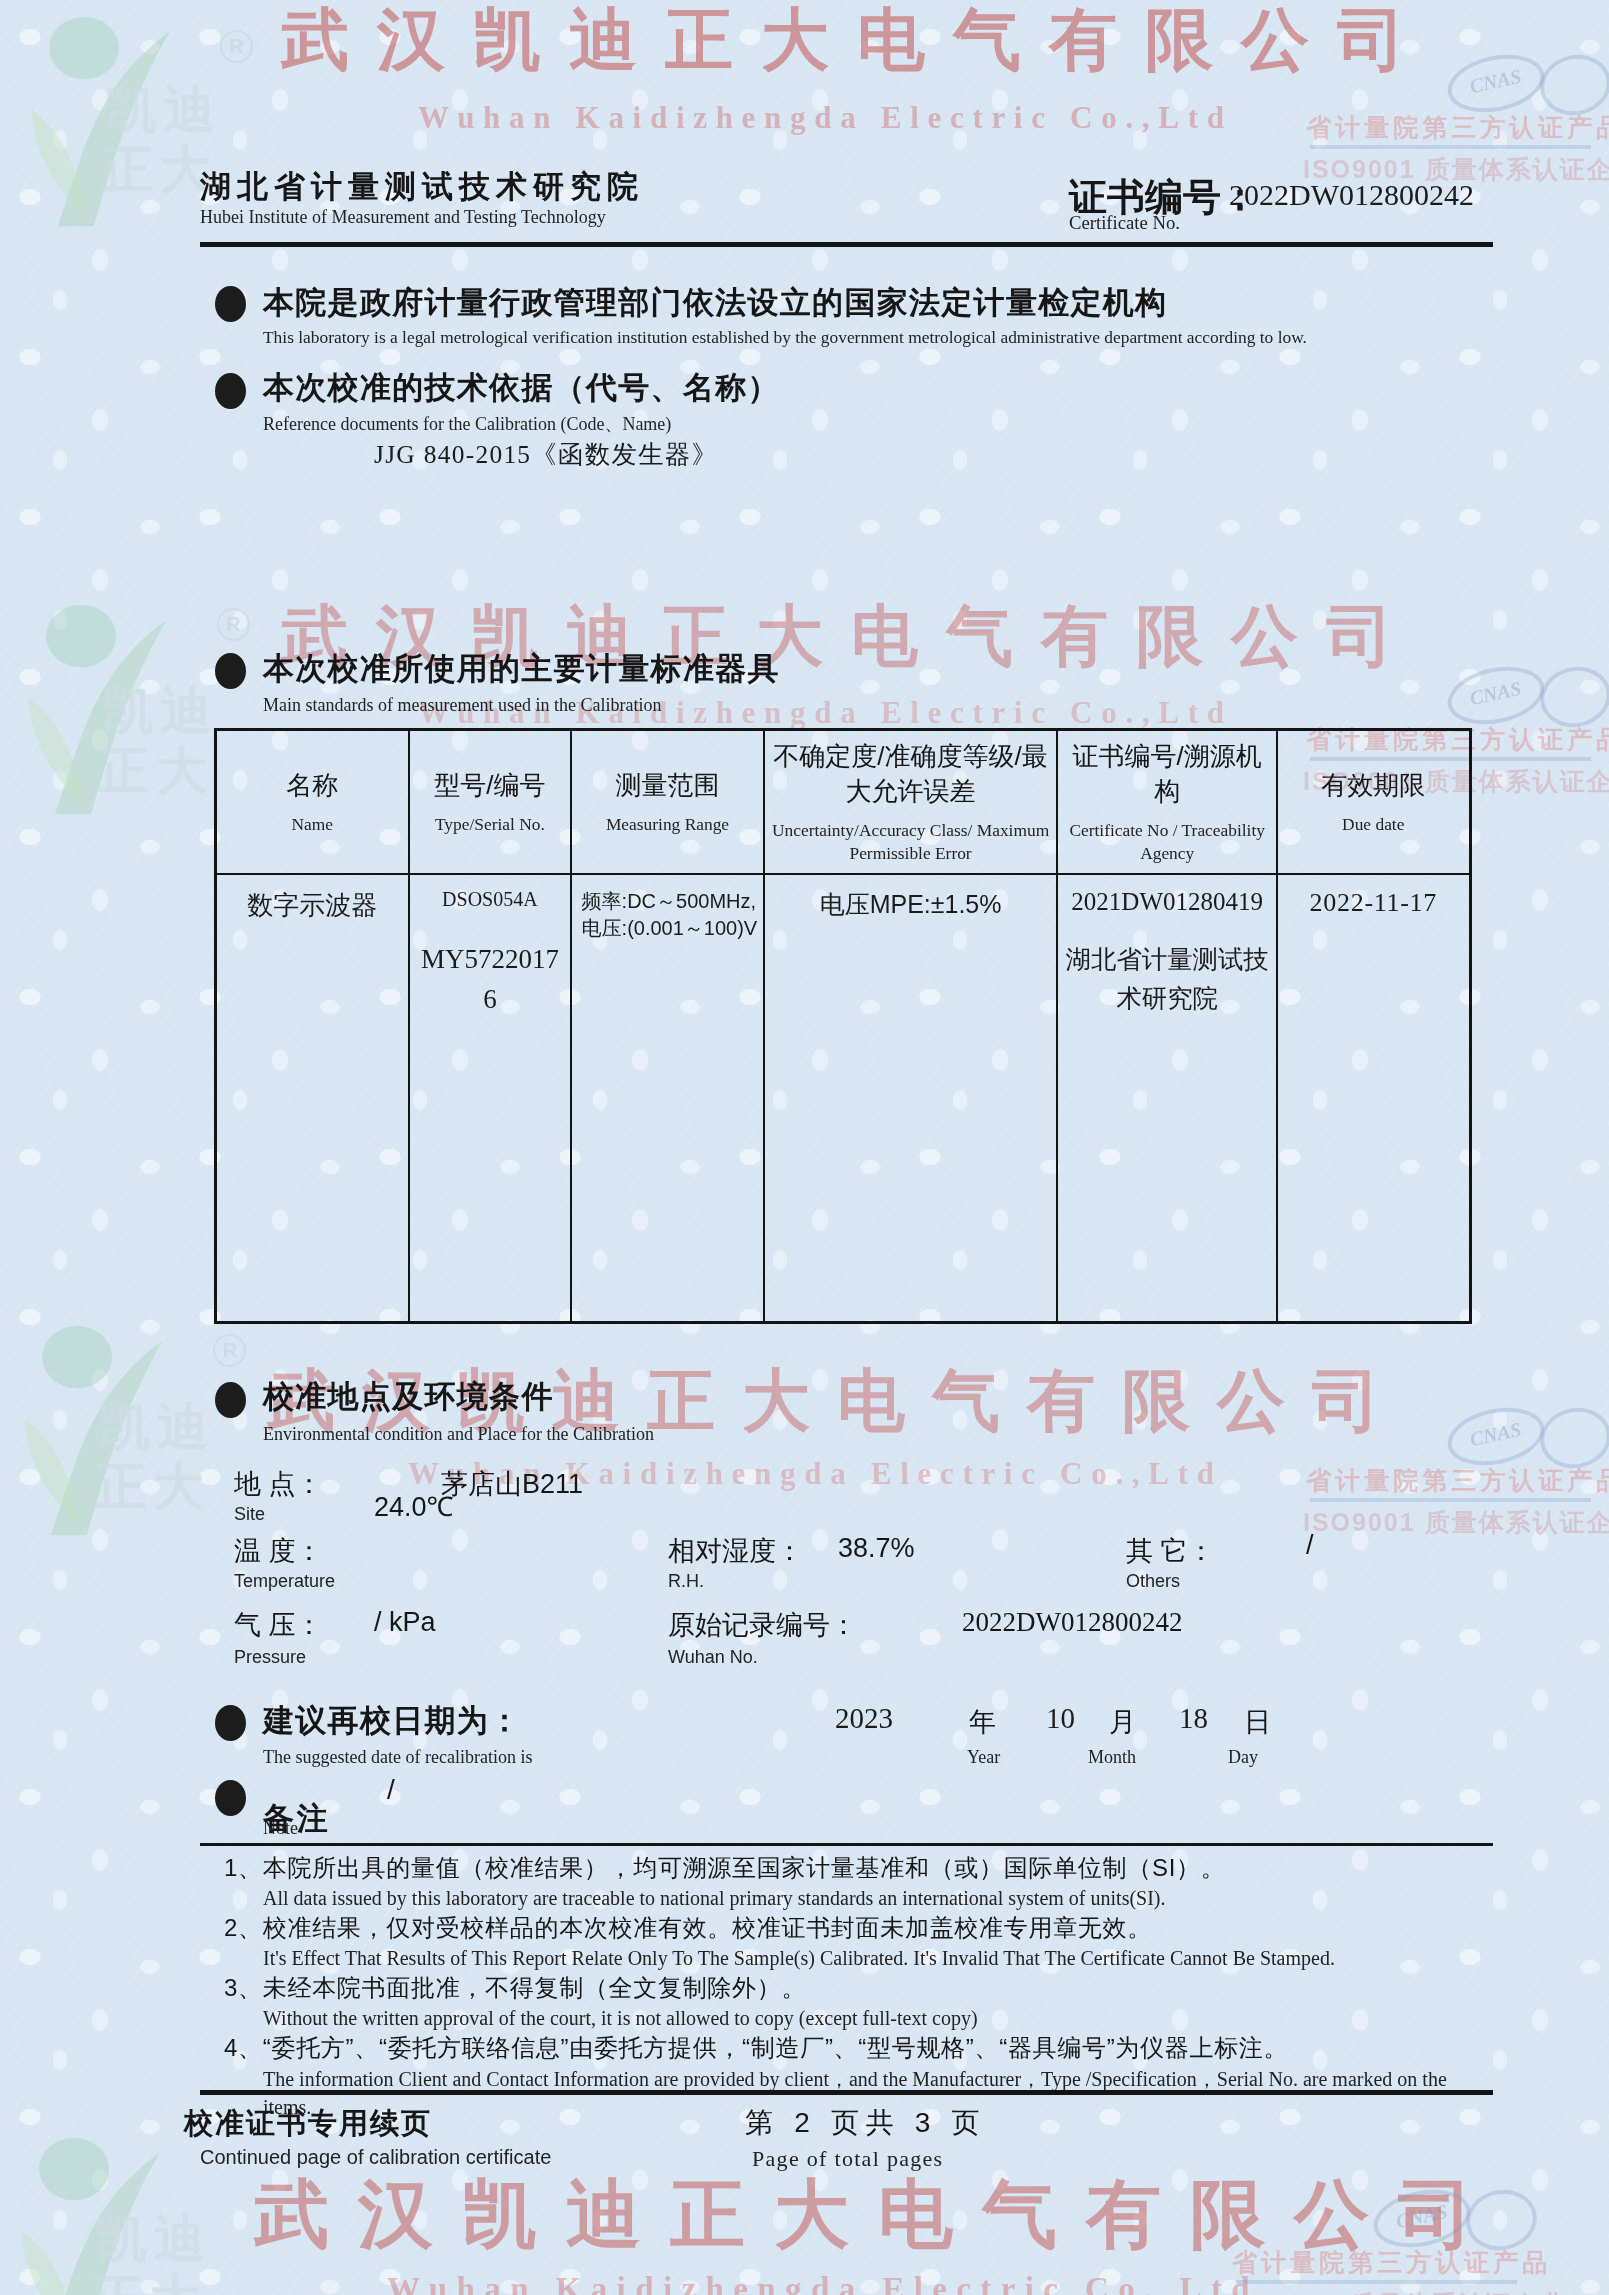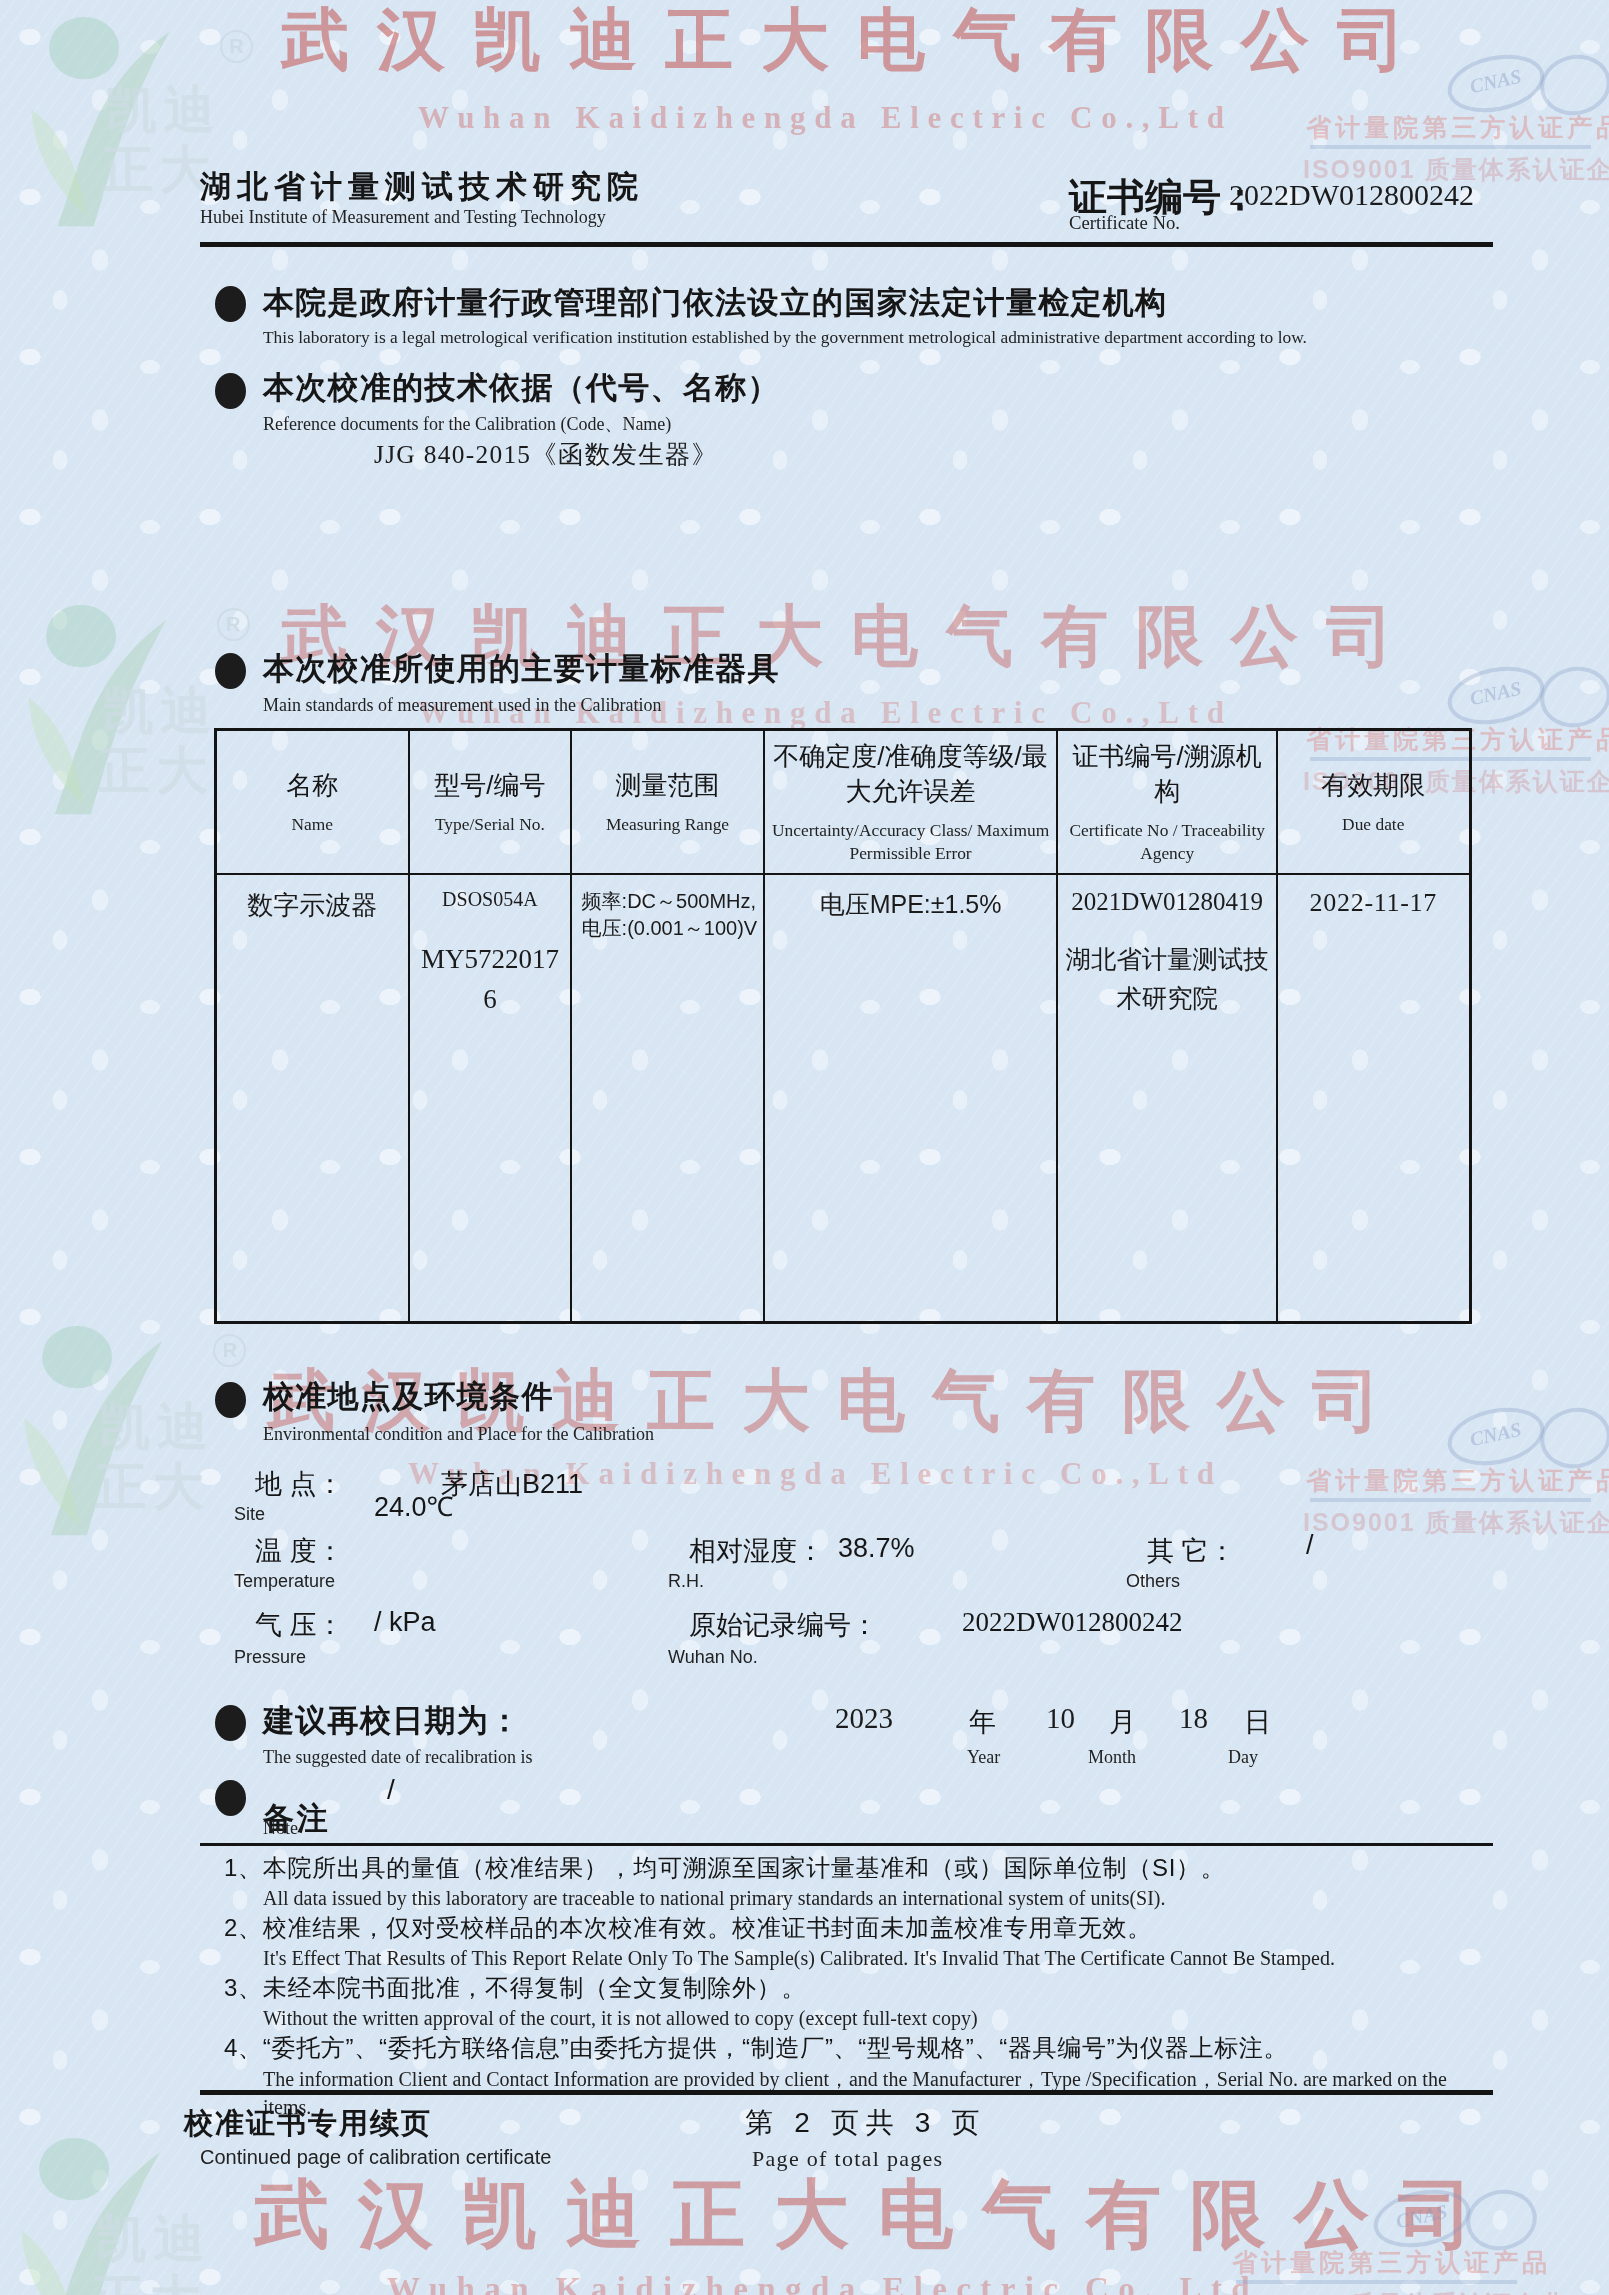--- a/index.html
+++ b/index.html
@@ -35,21 +35,21 @@
   .stamp .div{position:absolute; height:4px; background:rgba(140,165,200,0.35);}
   .stamp .l2{position:absolute; font-size:25px; letter-spacing:2px; font-weight:700; color:rgba(205,145,150,0.38); white-space:nowrap;}
   .content{position:relative; z-index:2;}
   .rule{position:absolute; background:#141414;}
   
   .std-table{position:absolute; left:214px; top:728px; border:3.3px solid #141414; border-collapse:collapse; z-index:2;}
   .std-table td{border:2.7px solid #141414; vertical-align:middle; text-align:center; padding:5.3px;}
   .std-table .hd-cn{font-size:26px; color:#161616; line-height:1.35;}
   .std-table .hd-en{font-size:17.4px; line-height:1.3; margin-top:9.4px;}
   .std-table tr.data td{vertical-align:top; padding-top:13px; height:428px;}
-  .lbl-cn{font-size:27px; color:#161616;margin-left:21px;}
+  .lbl-cn{font-size:27px; color:#161616;}
   .val{font-size:27px; color:#161616;}
   .sm-en{font-size:18px; color:#222;}
   .note-cn{font-size:24px; color:#161616; line-height:1.34; letter-spacing:0.7px;}
   .note-en{font-family:"Liberation Serif", serif; font-size:20px; color:#222; line-height:1.4; padding-left:39px;}
 </style>
 </head>
 <body>
 
 <div class="page">
 

